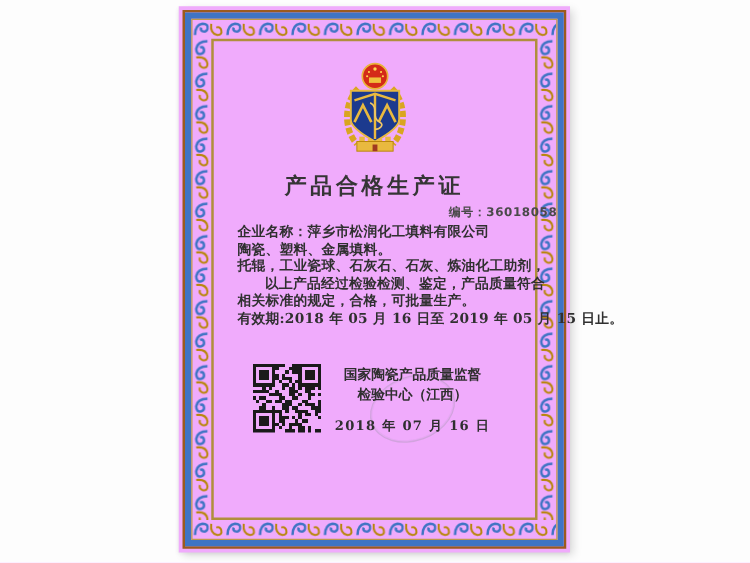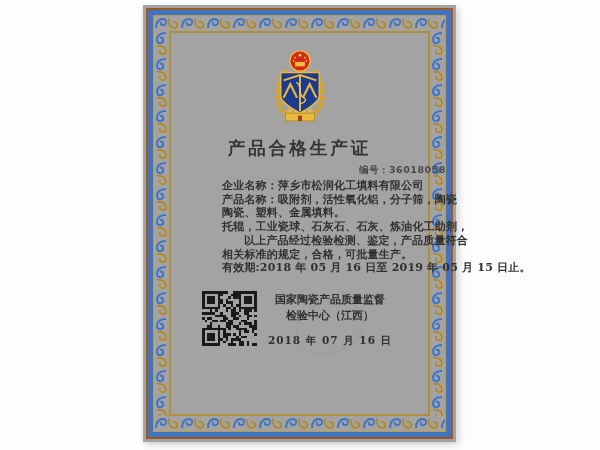--- a/index.html
+++ b/index.html
@@ -1,18 +1,18 @@
 <!DOCTYPE html>
 <html><head>
 <meta charset="utf-8">
 <style>
   html,body{margin:0;padding:0;background:#ffffff;}
   .canvas{position:relative;width:600px;height:450px;background:#fdfdfd;overflow:hidden;
           font-family:"DejaVu Sans","Liberation Sans",sans-serif;}
-  .page{position:absolute;left:143px;top:5px;width:313px;height:437px;background:#a3a3a3;
+  .page{position:absolute;left:143px;top:5px;width:313px;height:437px;background:#f0abfc;
         box-shadow:3px 3px 7px rgba(0,0,0,0.15), -1px 1px 3px rgba(0,0,0,0.06);}
   
   .b-outer{position:absolute;inset:3px;border:2px solid #9c5a1e;}
   .b-blue{position:absolute;inset:5px;border:5px solid #3f74c4;}
   .b-goldline{position:absolute;inset:10px;border:1px solid #c09a4a;}
   .b-inner{position:absolute;inset:26px;border:2px solid #b08f3c;}
   .orn{position:absolute;overflow:hidden;}
   .orn-top{left:11px;top:11px;width:291px;height:15px;}
   .orn-bottom{left:11px;bottom:11px;width:291px;height:15px;}
   .orn-left{left:11px;top:26px;width:15px;height:385px;}
@@ -20,21 +20,21 @@
   
   .emblem{position:absolute;left:50%;top:42px;transform:translateX(-50%);}
   
   .title{position:absolute;left:0;top:131px;width:100%;text-align:center;
          font-size:17.5px;font-weight:bold;letter-spacing:3px;color:#353535;
          font-family:"DejaVu Serif","Liberation Serif",serif;}
   .serial{position:absolute;left:204px;top:159px;font-size:9.5px;font-weight:600;color:#4a4a4a;letter-spacing:0.5px;margin-left:12px;}
   .bodyblock{position:absolute;left:47px;top:174px;width:226px;color:#303030;
              font-size:11px;font-weight:bold;line-height:13.7px;letter-spacing:0.2px;
              font-family:"DejaVu Serif","Liberation Serif",serif;}
-  .bodyblock .line{white-space:nowrap;margin-left:32px;}
+  .bodyblock .line{white-space:nowrap;}
   .bodyblock .indent{text-indent:22px;}
   
   .qr{position:absolute;left:59px;top:286px;width:55px;height:55px;}
   
   .issuer{position:absolute;left:111px;top:287px;width:152px;text-align:center;
           font-size:11px;font-weight:bold;color:#2f2f2f;line-height:15.5px;
           font-family:"DejaVu Serif","Liberation Serif",serif;}
   .issue-date{position:absolute;left:111px;top:329px;width:152px;text-align:center;
           font-size:10.5px;font-weight:bold;color:#2f2f2f;letter-spacing:1px;
           font-family:"DejaVu Serif","Liberation Serif",serif;}
@@ -106,21 +106,20 @@
       <rect x="15" y="68" width="30" height="8" fill="#e9b93f" stroke="#b8860b" stroke-width="0.8"></rect>
       <rect x="28" y="70.5" width="4" height="5.5" fill="#a03a20"></rect>
     </svg>
 
     <div class="title">产品合格生产证</div>
 
     <div class="serial"><span>编号：</span><span>36018058</span></div>
 
     <div class="bodyblock">
       <div class="line">企业名称：萍乡市松润化工填料有限公司</div>
-      <div class="line">产品名称：吸附剂，活性氧化铝，分子筛，陶瓷</div>
       <div class="line">陶瓷、塑料、金属填料。</div>
       <div class="line">托辊，工业瓷球、石灰石、石灰、炼油化工助剂，</div>
       <div class="line indent">以上产品经过检验检测、鉴定，产品质量符合</div>
       <div class="line">相关标准的规定，合格，可批量生产。</div>
       <div class="line">有效期:2018 年 05 月 16 日至 2019 年 05 月 15 日止。</div>
     </div>
 
     <div class="qr"><svg id="qrsvg" width="55" height="55" viewBox="0 0 21 21" shape-rendering="crispEdges">
           <rect x="0" y="0" width="1" height="1" fill="#1a1a1a"></rect>
           <rect x="1" y="0" width="1" height="1" fill="#1a1a1a"></rect>

